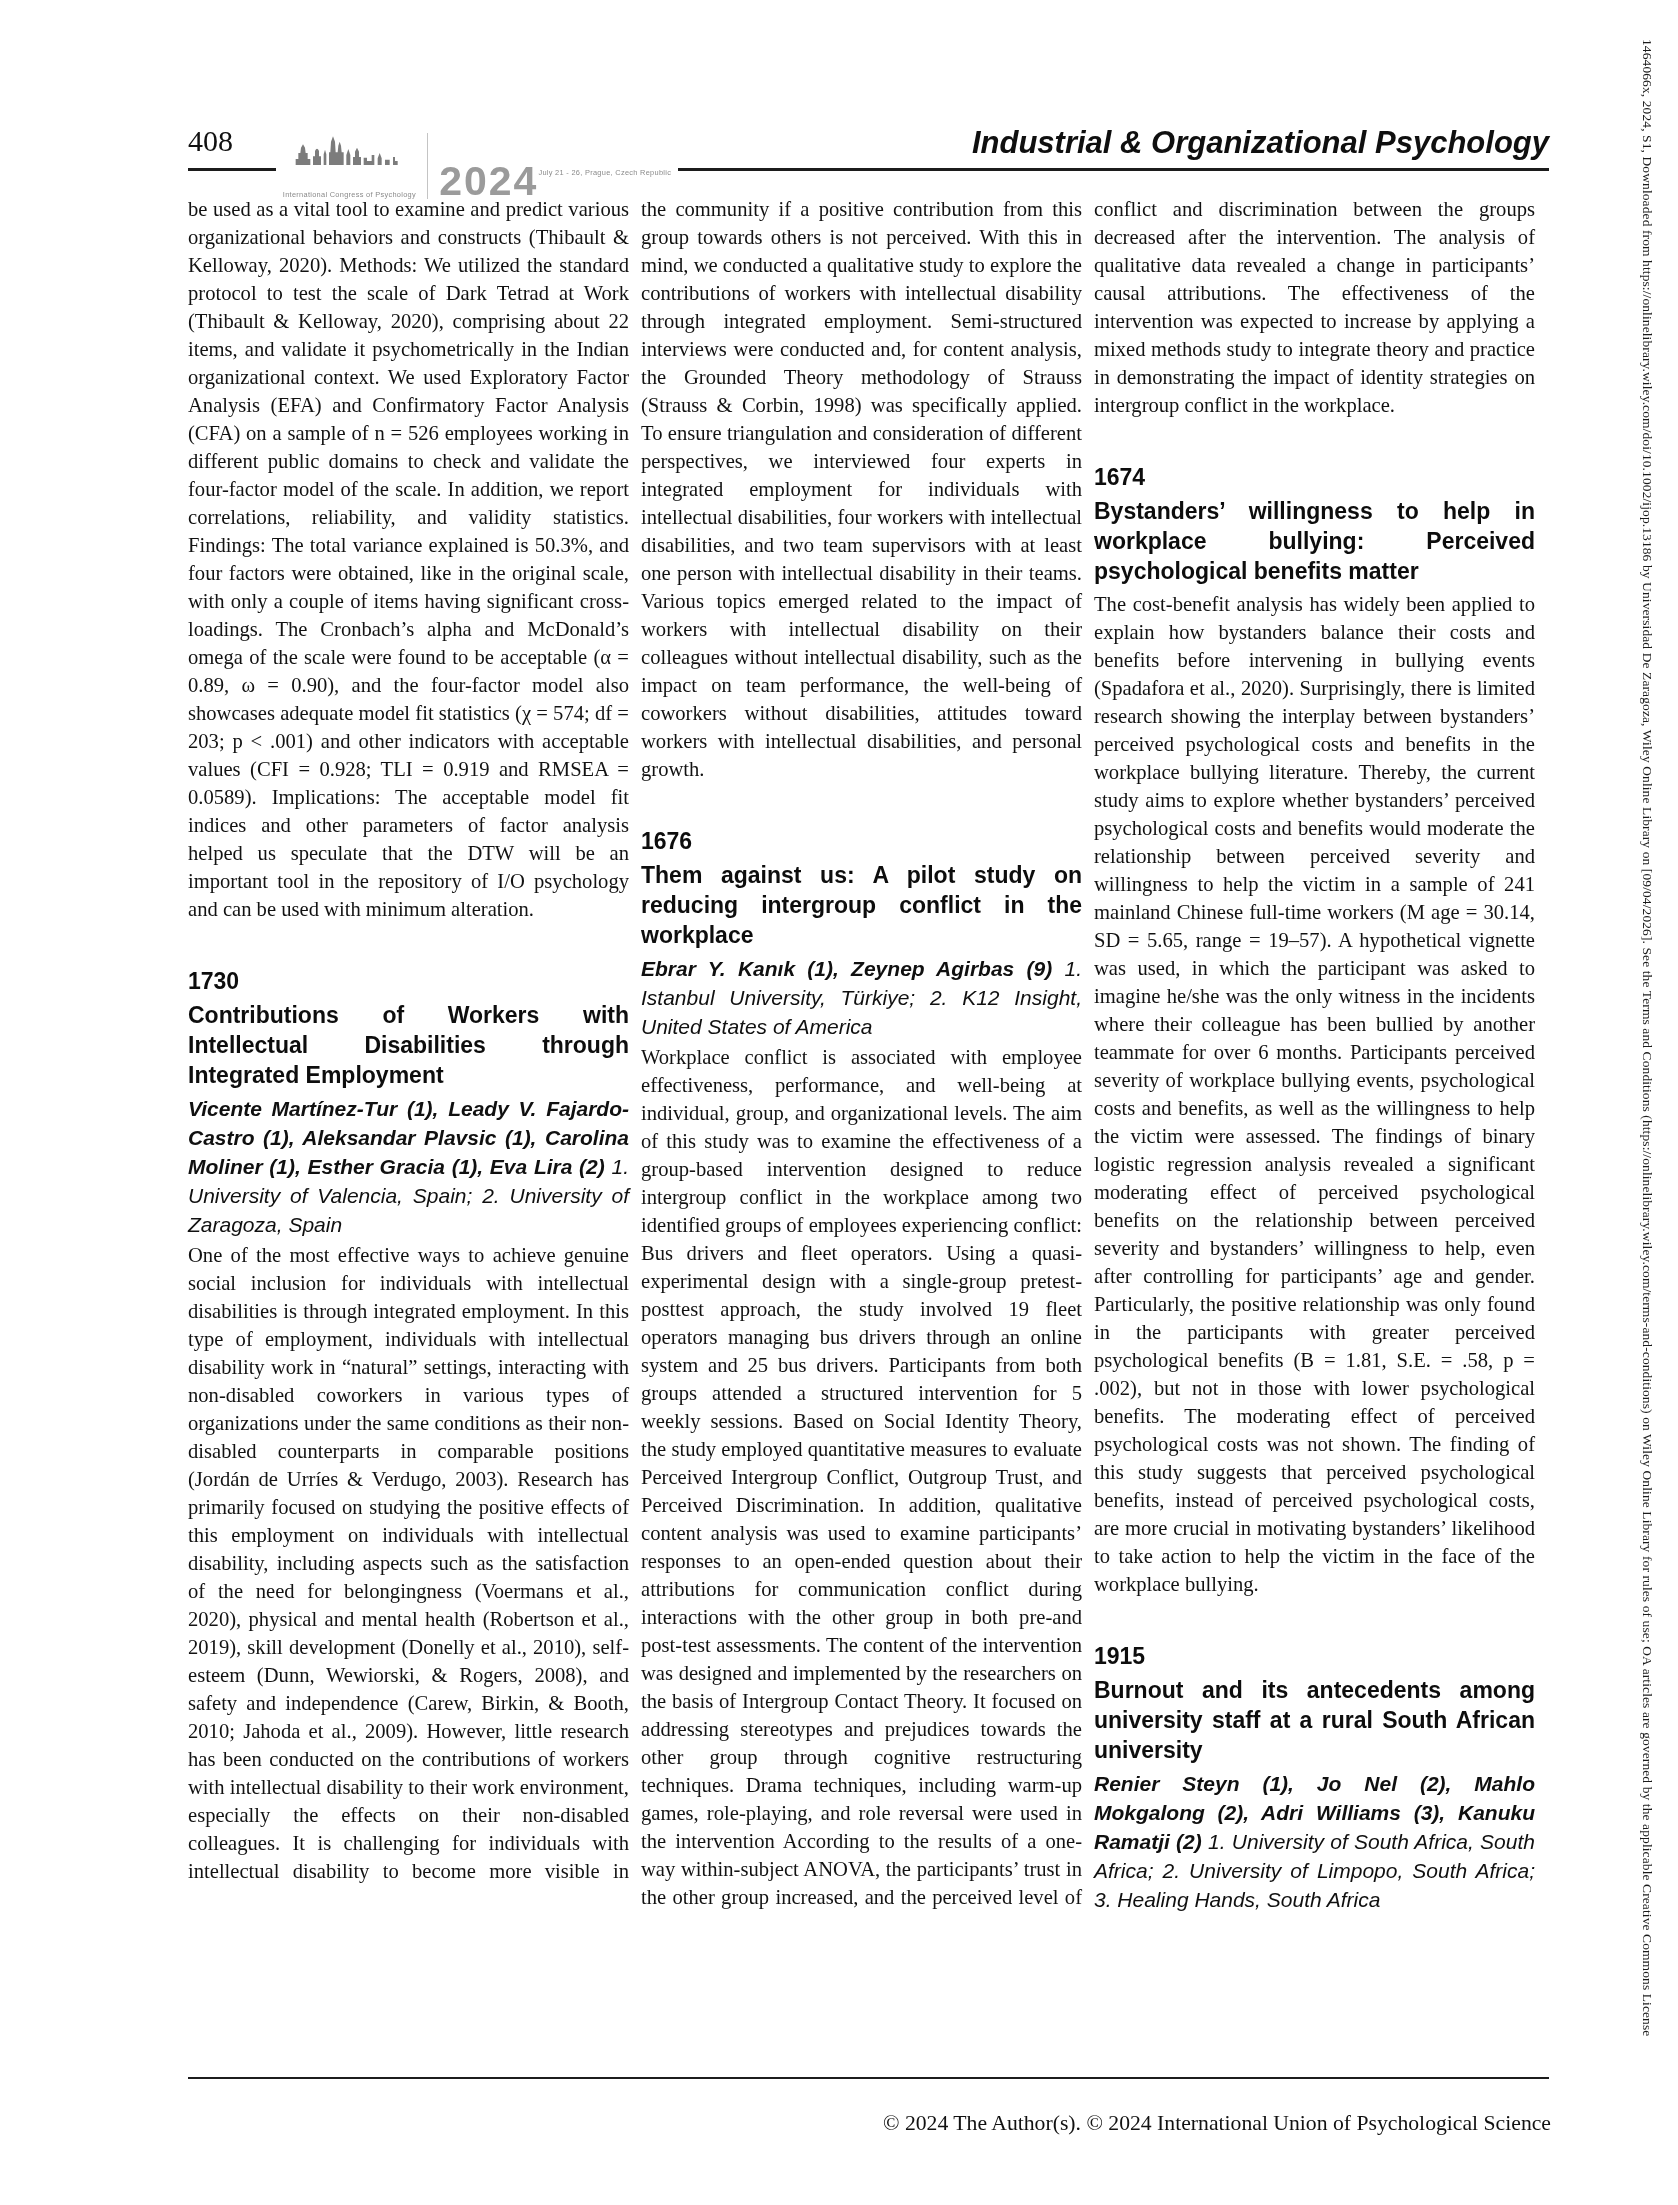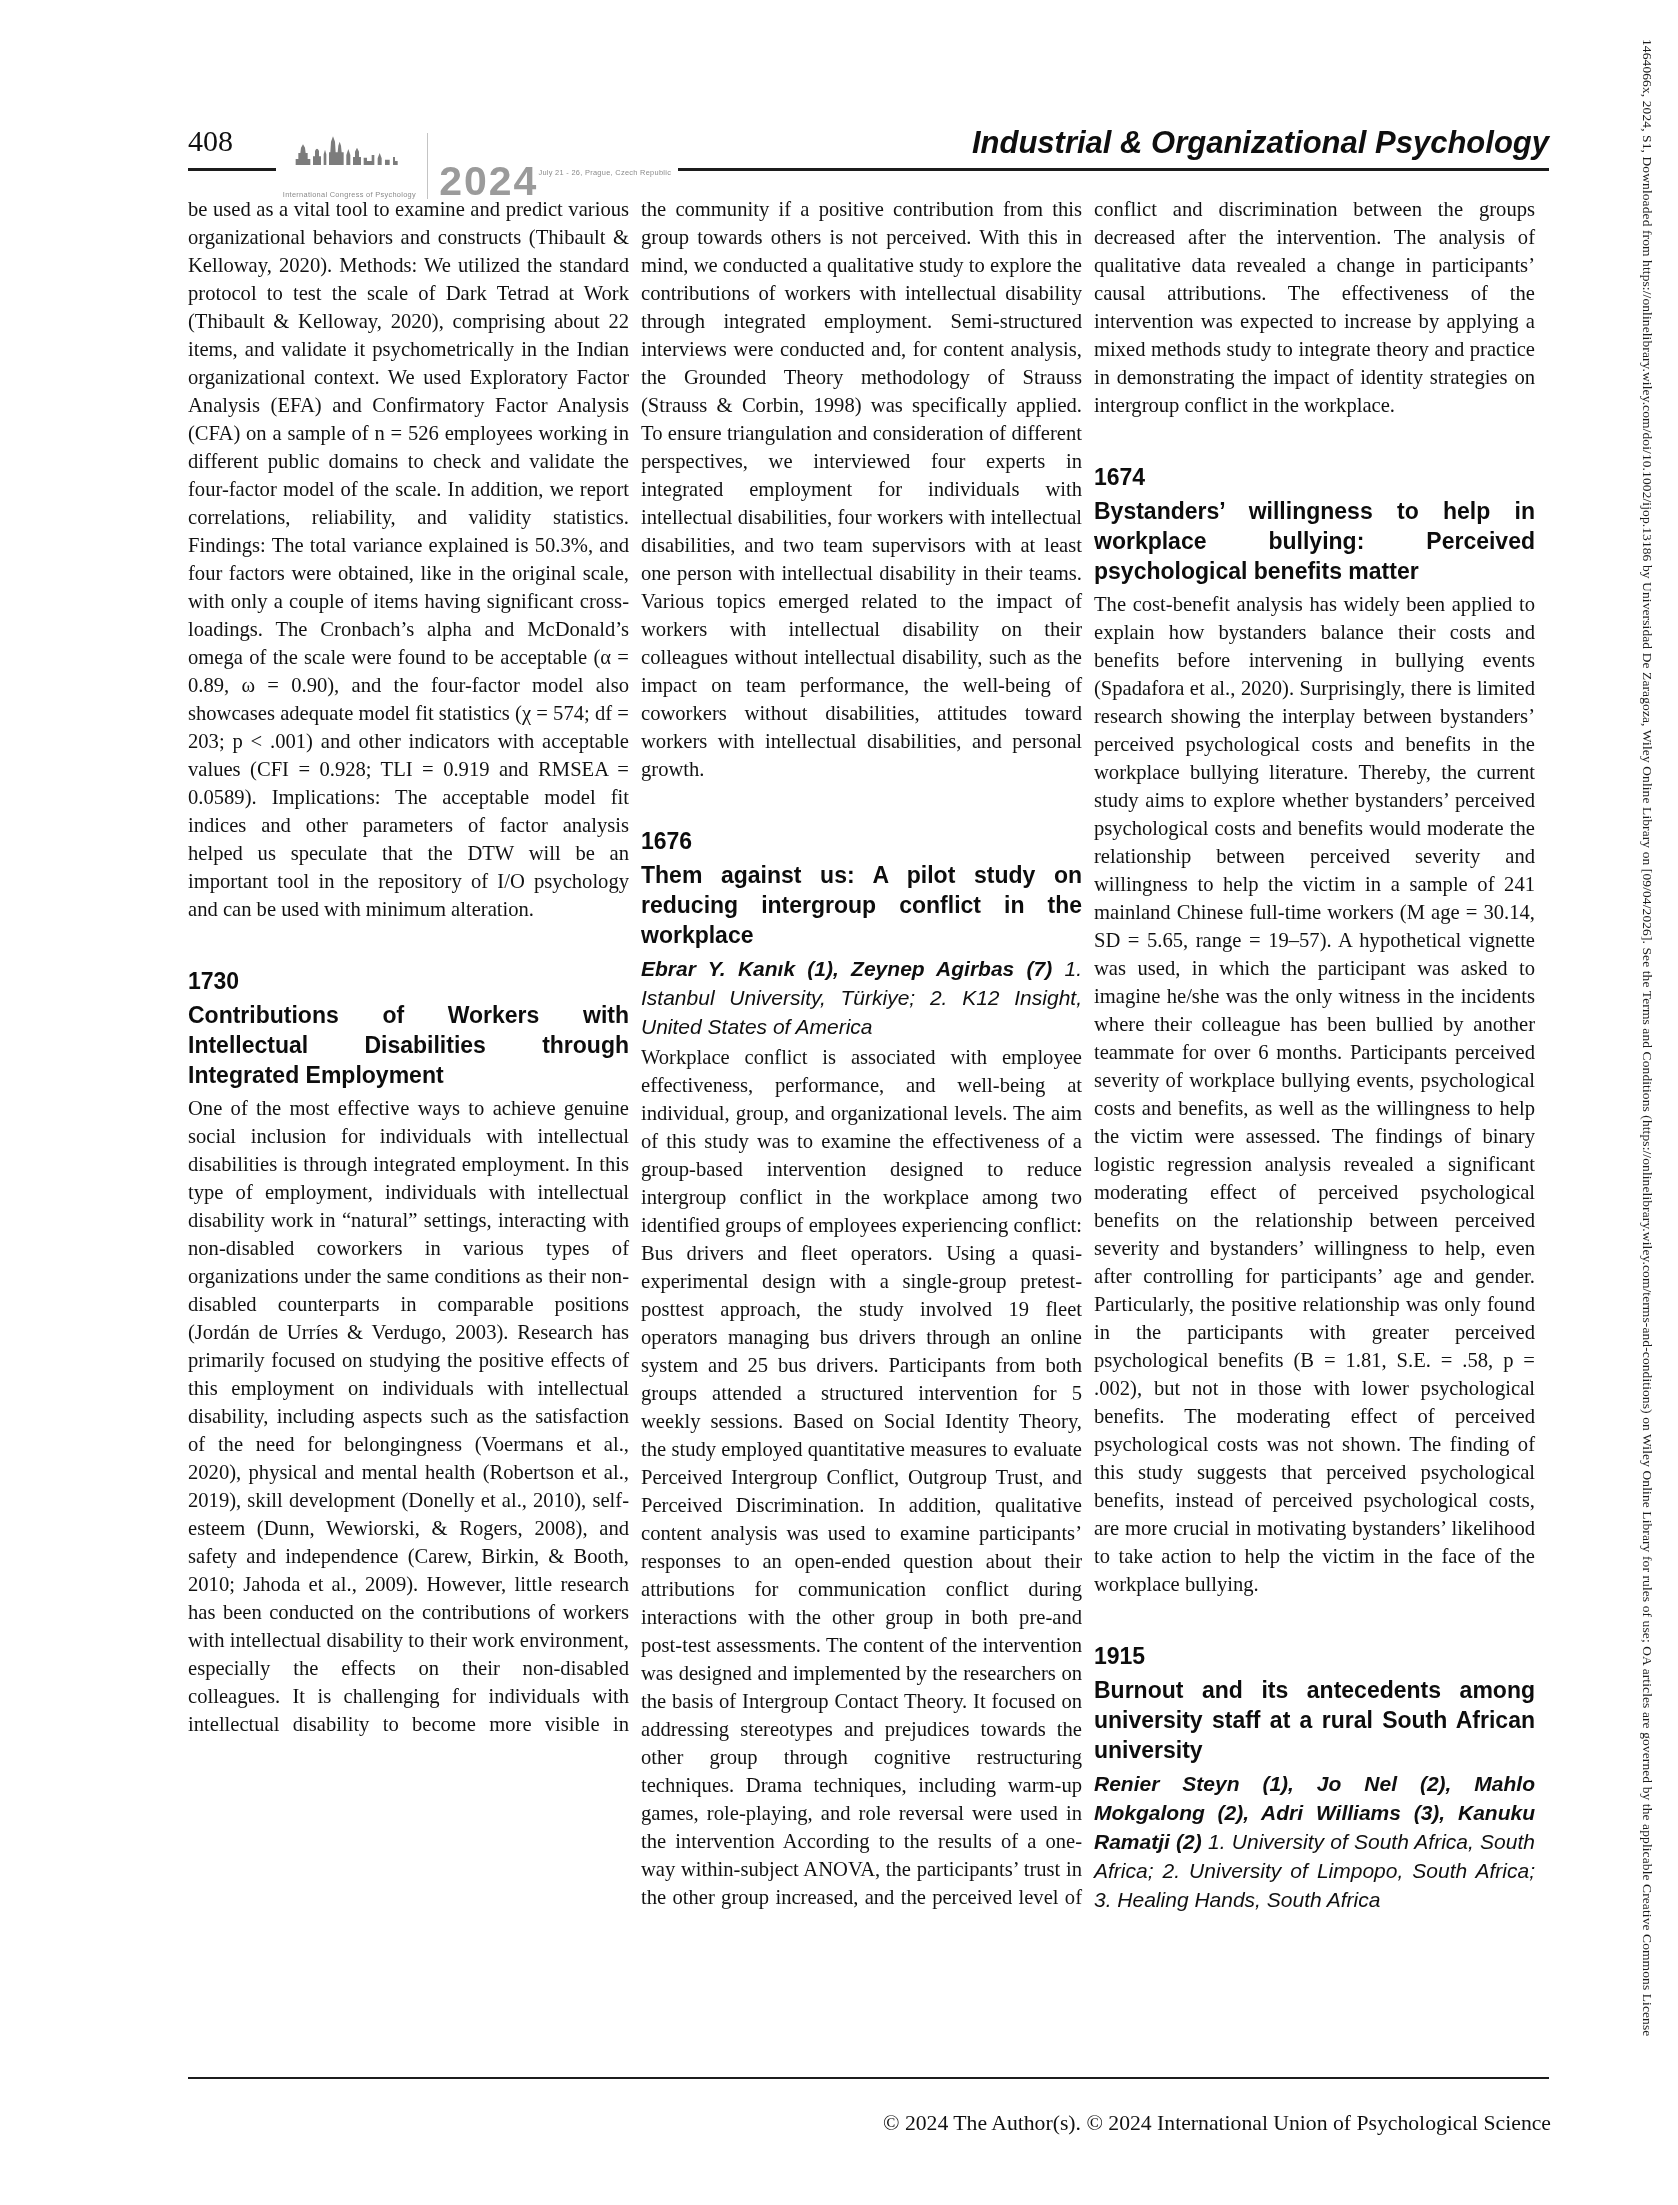--- a/index.html
+++ b/index.html
@@ -81,30 +81,31 @@
     </div>
   </div>
 
   <div class="columns">
 
     <div class="col">
       <p class="body">be used as a vital tool to examine and predict various organizational behaviors and constructs (Thibault &amp; Kelloway, 2020). Methods: We utilized the standard protocol to test the scale of Dark Tetrad at Work (Thibault &amp; Kelloway, 2020), comprising about 22 items, and validate it psychometrically in the Indian organizational context. We used Exploratory Factor Analysis (EFA) and Confirmatory Factor Analysis (CFA) on a sample of n = 526 employees working in different public domains to check and validate the four-factor model of the scale. In addition, we report correlations, reliability, and validity statistics. Findings: The total variance explained is 50.3%, and four factors were obtained, like in the original scale, with only a couple of items having significant cross-loadings. The Cronbach’s alpha and McDonald’s omega of the scale were found to be acceptable (α = 0.89, ω = 0.90), and the four-factor model also showcases adequate model fit statistics (χ = 574; df = 203; p &lt; .001) and other indicators with acceptable values (CFI = 0.928; TLI = 0.919 and RMSEA = 0.0589). Implications: The acceptable model fit indices and other parameters of factor analysis helped us speculate that the DTW will be an important tool in the repository of I/O psychology and can be used with minimum alteration.</p>
       <section class="abstract">
         <div class="abs-num">1730</div>
         <h2 class="abs-title">Contributions of Workers with Intellectual Disabilities through Integrated Employment</h2>
+        <p class="meta"><span class="authors">Vicente Martínez-Tur (1), Leady V. Fajardo-Castro (1), Aleksandar Plavsic (1), Carolina Moliner (1), Esther Gracia (1), Eva Lira (2) </span><span class="affil">1. University of Valencia, Spain; 2. University of Zaragoza, Spain</span></p>
         <p class="body runover">One of the most effective ways to achieve genuine social inclusion for individuals with intellectual disabilities is through integrated employment. In this type of employment, individuals with intellectual disability work in “natural” settings, interacting with non-disabled coworkers in various types of organizations under the same conditions as their non-disabled counterparts in comparable positions (Jordán de Urríes &amp; Verdugo, 2003). Research has primarily focused on studying the positive effects of this employment on individuals with intellectual disability, including aspects such as the satisfaction of the need for belongingness (Voermans et al., 2020), physical and mental health (Robertson et al., 2019), skill development (Donelly et al., 2010), self-esteem (Dunn, Wewiorski, &amp; Rogers, 2008), and safety and independence (Carew, Birkin, &amp; Booth, 2010; Jahoda et al., 2009). However, little research has been conducted on the contributions of workers with intellectual disability to their work environment, especially the effects on their non-disabled colleagues. It is challenging for individuals with intellectual disability to become more visible in</p>
       </section>
     </div>
 
     <div class="col">
       <p class="body">the community if a positive contribution from this group towards others is not perceived. With this in mind, we conducted a qualitative study to explore the contributions of workers with intellectual disability through integrated employment. Semi-structured interviews were conducted and, for content analysis, the Grounded Theory methodology of Strauss (Strauss &amp; Corbin, 1998) was specifically applied. To ensure triangulation and consideration of different perspectives, we interviewed four experts in integrated employment for individuals with intellectual disabilities, four workers with intellectual disabilities, and two team supervisors with at least one person with intellectual disability in their teams. Various topics emerged related to the impact of workers with intellectual disability on their colleagues without intellectual disability, such as the impact on team performance, the well-being of coworkers without disabilities, attitudes toward workers with intellectual disabilities, and personal growth.</p>
       <section class="abstract">
         <div class="abs-num">1676</div>
         <h2 class="abs-title">Them against us: A pilot study on reducing intergroup conflict in the workplace</h2>
-        <p class="meta"><span class="authors">Ebrar Y. Kanık (1), Zeynep Agirbas (7) </span><span class="affil">1. Istanbul University, Türkiye; 2. K12 Insight, United States of America</span></p>
+        <p class="meta"><span class="authors">Ebrar Y. Kanık (1), Zeynep Agirbas (9) </span><span class="affil">1. Istanbul University, Türkiye; 2. K12 Insight, United States of America</span></p>
         <p class="body runover">Workplace conflict is associated with employee effectiveness, performance, and well-being at individual, group, and organizational levels. The aim of this study was to examine the effectiveness of a group-based intervention designed to reduce intergroup conflict in the workplace among two identified groups of employees experiencing conflict: Bus drivers and fleet operators. Using a quasi-experimental design with a single-group pretest-posttest approach, the study involved 19 fleet operators managing bus drivers through an online system and 25 bus drivers. Participants from both groups attended a structured intervention for 5 weekly sessions. Based on Social Identity Theory, the study employed quantitative measures to evaluate Perceived Intergroup Conflict, Outgroup Trust, and Perceived Discrimination. In addition, qualitative content analysis was used to examine participants’ responses to an open-ended question about their attributions for communication conflict during interactions with the other group in both pre-and post-test assessments. The content of the intervention was designed and implemented by the researchers on the basis of Intergroup Contact Theory. It focused on addressing stereotypes and prejudices towards the other group through cognitive restructuring techniques. Drama techniques, including warm-up games, role-playing, and role reversal were used in the intervention According to the results of a one-way within-subject ANOVA, the participants’ trust in the other group increased, and the perceived level of</p>
       </section>
     </div>
 
     <div class="col">
       <p class="body">conflict and discrimination between the groups decreased after the intervention. The analysis of qualitative data revealed a change in participants’ causal attributions. The effectiveness of the intervention was expected to increase by applying a mixed methods study to integrate theory and practice in demonstrating the impact of identity strategies on intergroup conflict in the workplace.</p>
       <section class="abstract">
         <div class="abs-num">1674</div>
         <h2 class="abs-title">Bystanders’ willingness to help in workplace bullying: Perceived psychological benefits matter</h2>
         <p class="body">The cost-benefit analysis has widely been applied to explain how bystanders balance their costs and benefits before intervening in bullying events (Spadafora et al., 2020). Surprisingly, there is limited research showing the interplay between bystanders’ perceived psychological costs and benefits in the workplace bullying literature. Thereby, the current study aims to explore whether bystanders’ perceived psychological costs and benefits would moderate the relationship between perceived severity and willingness to help the victim in a sample of 241 mainland Chinese full-time workers (M age = 30.14, SD = 5.65, range = 19–57). A hypothetical vignette was used, in which the participant was asked to imagine he/she was the only witness in the incidents where their colleague has been bullied by another teammate for over 6 months. Participants perceived severity of workplace bullying events, psychological costs and benefits, as well as the willingness to help the victim were assessed. The findings of binary logistic regression analysis revealed a significant moderating effect of perceived psychological benefits on the relationship between perceived severity and bystanders’ willingness to help, even after controlling for participants’ age and gender. Particularly, the positive relationship was only found in the participants with greater perceived psychological benefits (B = 1.81, S.E. = .58, p = .002), but not in those with lower psychological benefits. The moderating effect of perceived psychological costs was not shown. The finding of this study suggests that perceived psychological benefits, instead of perceived psychological costs, are more crucial in motivating bystanders’ likelihood to take action to help the victim in the face of the workplace bullying.</p>

